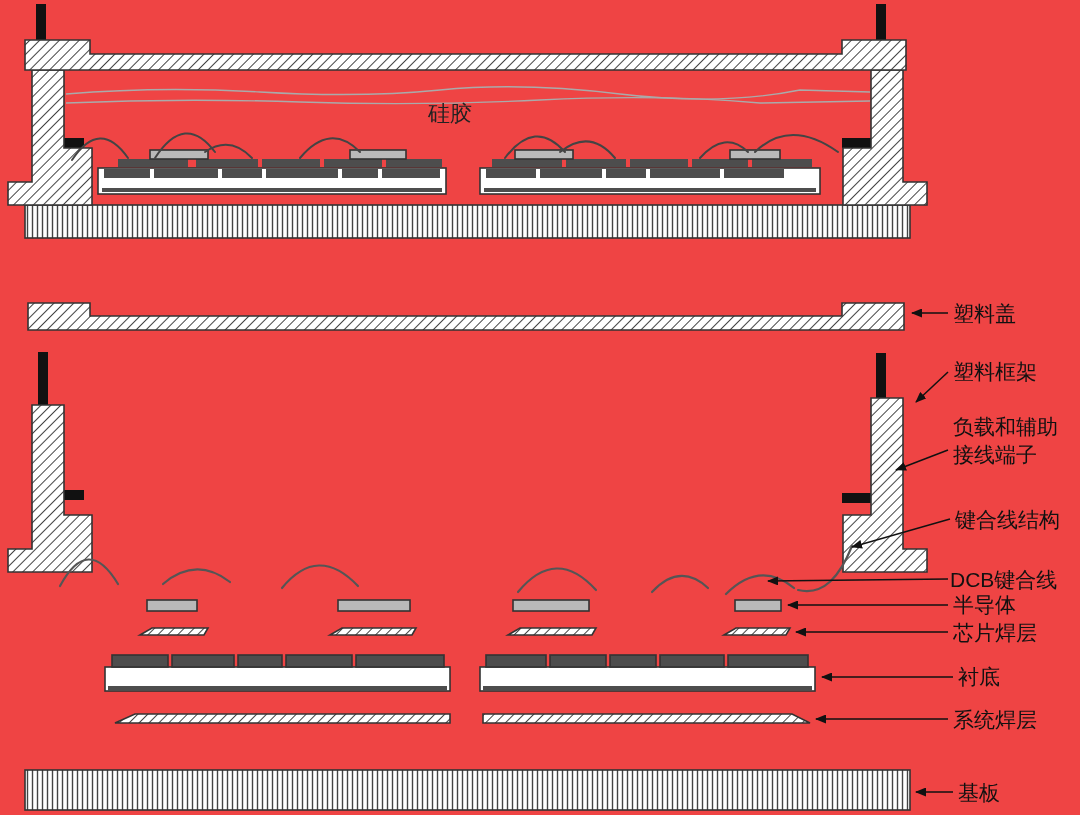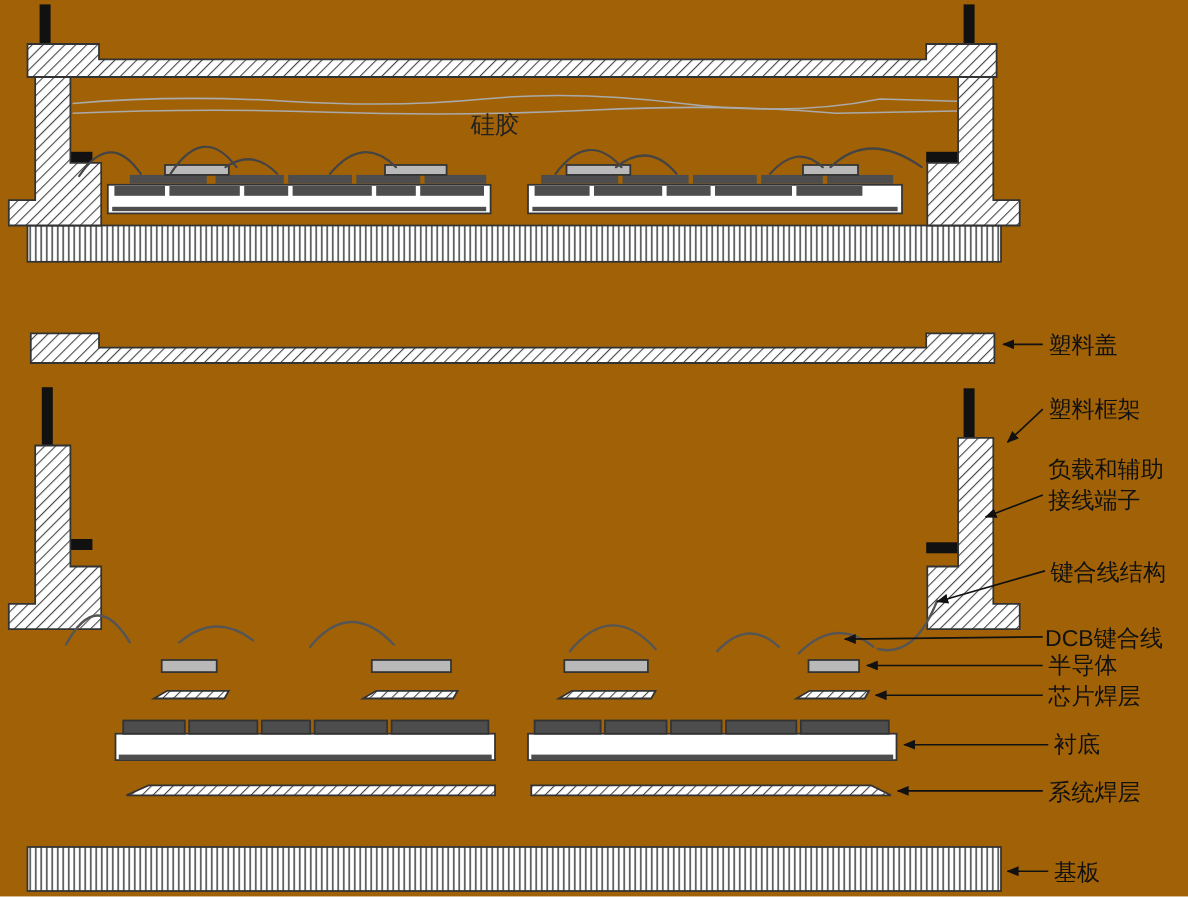--- a/index.html
+++ b/index.html
@@ -1,16 +1,16 @@
 <!DOCTYPE html>
 <html><head>
 <meta charset="utf-8">
 <style>
   html,body{margin:0;padding:0;background:#fff;}
-  .stage{position:relative;width:1080px;height:815px;background:#a16207;overflow:hidden;}
+  .stage{position:relative;width:1080px;height:815px;background:#ef4444;overflow:hidden;}
   svg{display:block;}
   .lbl{font-family:"Liberation Sans","DejaVu Sans",sans-serif;font-size:21px;fill:#111;}
   .gel-lbl{font-family:"Liberation Sans","DejaVu Sans",sans-serif;font-size:22px;fill:#222;}
   .outline{stroke:#333;stroke-width:1.6;}
   .wire{stroke:#555;stroke-width:2.2;fill:none;stroke-linecap:round;}
   .wire-a{stroke:#444;stroke-width:2;fill:none;stroke-linecap:round;}
   .gelline{stroke:#aaa;stroke-width:1.4;fill:none;}
   .leader{stroke:#111;stroke-width:1.5;fill:none;}
 </style>
 </head>

